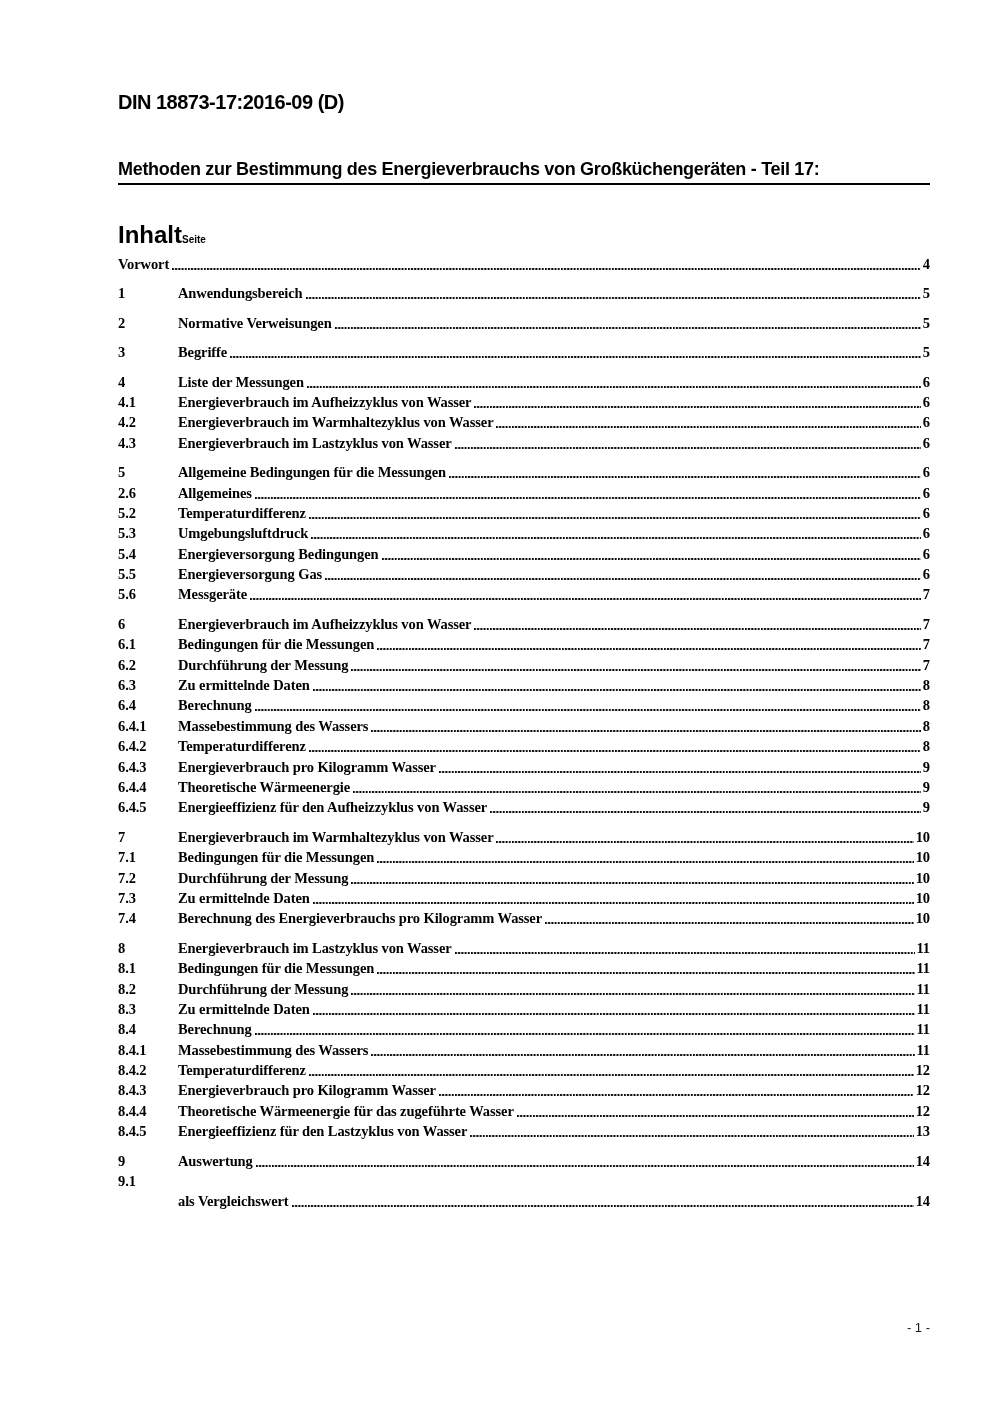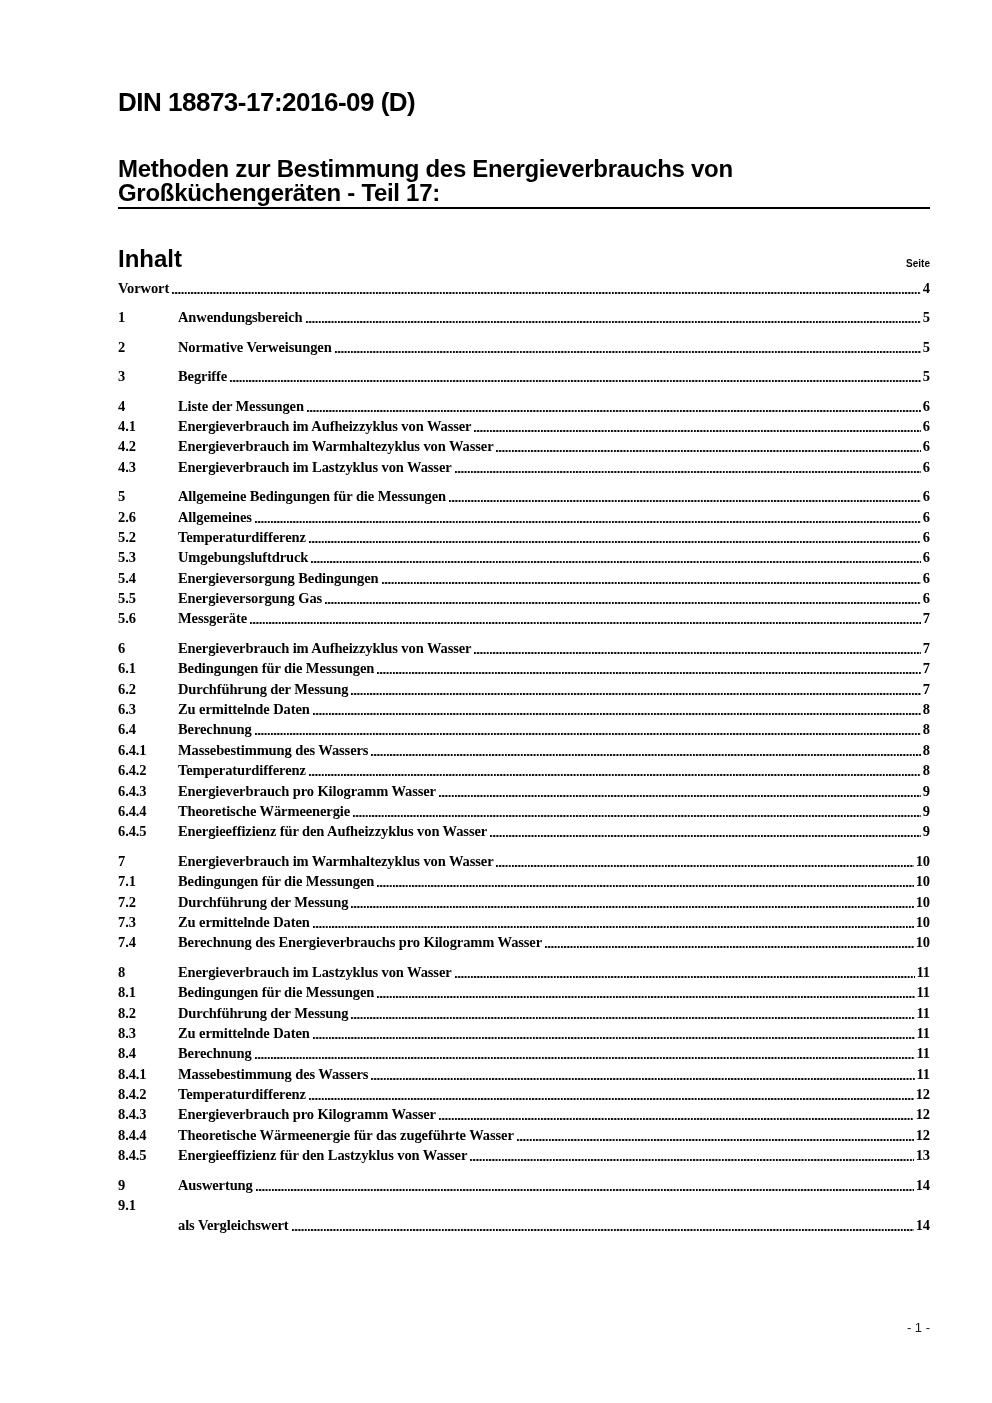--- a/index.html
+++ b/index.html
@@ -18,38 +18,37 @@
   .content {
     position: absolute;
     left: 118px;
     top: 0;
     width: 812px;
   }
   .doc-id {
     margin-top: 86px;
     font-family: "Liberation Sans", sans-serif;
     font-weight: bold;
-    font-size: 26px;
+    font-size: 20px;
     line-height: 32px;
     letter-spacing: -0.5px;
   }
   .subtitle {
     margin-top: 39px;
     font-family: "Liberation Sans", sans-serif;
     font-weight: bold;
-    font-size: 24px;
+    font-size: 18px;
     line-height: 24px;
     letter-spacing: -0.3px;
     border-bottom: 2px solid #000;
     padding-bottom: 2px;
   }
   .toc-header {
     margin-top: 36px;
     display: flex;
-    justify-content: space-between;
     align-items: baseline;
   }
   .toc-heading {
     font-family: "Liberation Sans", sans-serif;
     font-weight: bold;
     font-size: 24px;
     line-height: 28px;
   }
   .page-col-label {
     font-family: "Liberation Sans", sans-serif;

